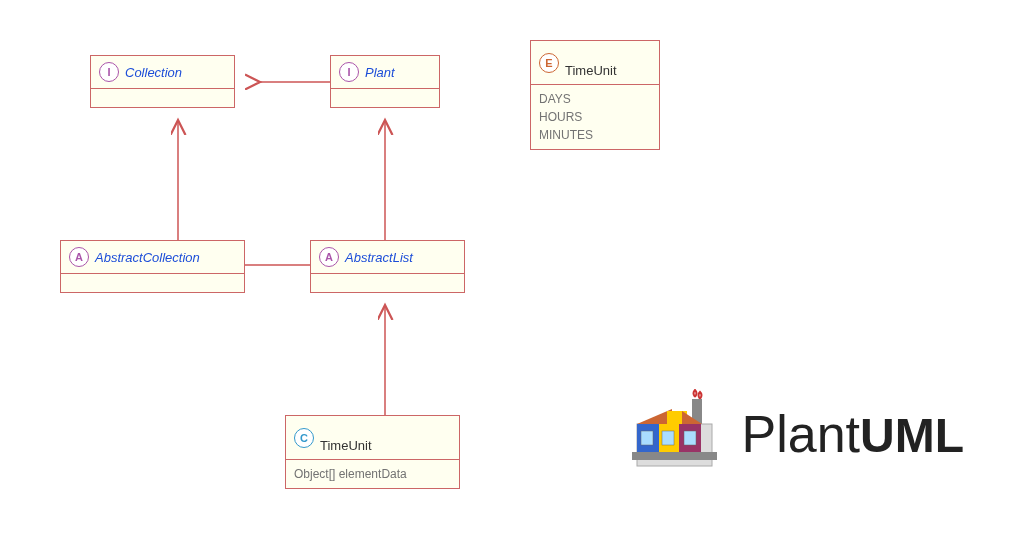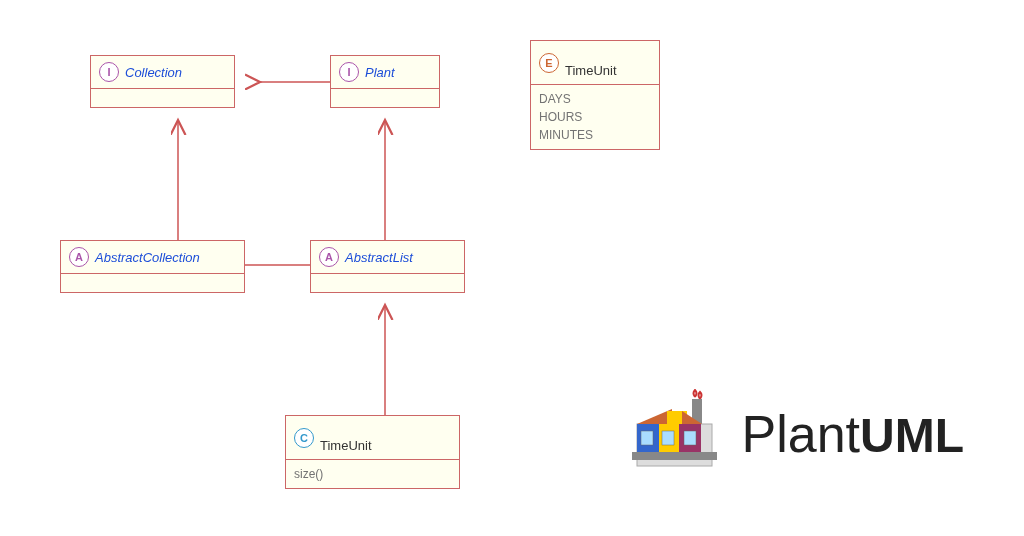--- a/index.html
+++ b/index.html
@@ -170,21 +170,21 @@
     </div>
     <div class="uml-body"></div>
   </div>
 
   <div class="uml-box" style="left:285px; top:415px; min-width:175px;">
     <div class="uml-header">
       <span class="uml-stereotype-badge" style="border-color:#3399cc; color:#3399cc;">C</span>
       <span class="uml-classname-normal">TimeUnit</span>
     </div>
     <div class="uml-body">
-      <div class="uml-body-line">size()</div>
+      <div class="uml-body-line">Object[] elementData</div>
     </div>
   </div>
 
   <div class="plantuml-logo">
 
     <svg class="factory-svg" viewBox="0 0 100 90">
 
       <path d="M 68 8 Q 65 4 68 1 Q 71 4 68 8" fill="none" stroke="#cc3333" stroke-width="2"></path>
       <path d="M 73 10 Q 70 6 73 3 Q 76 6 73 10" fill="none" stroke="#cc3333" stroke-width="2"></path>
 

